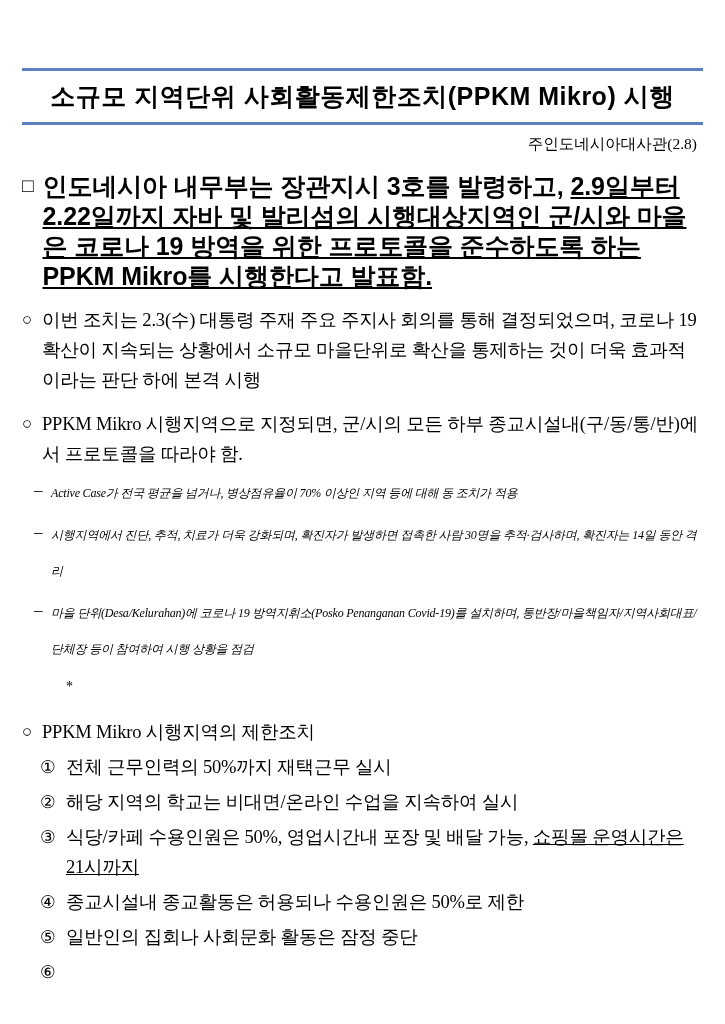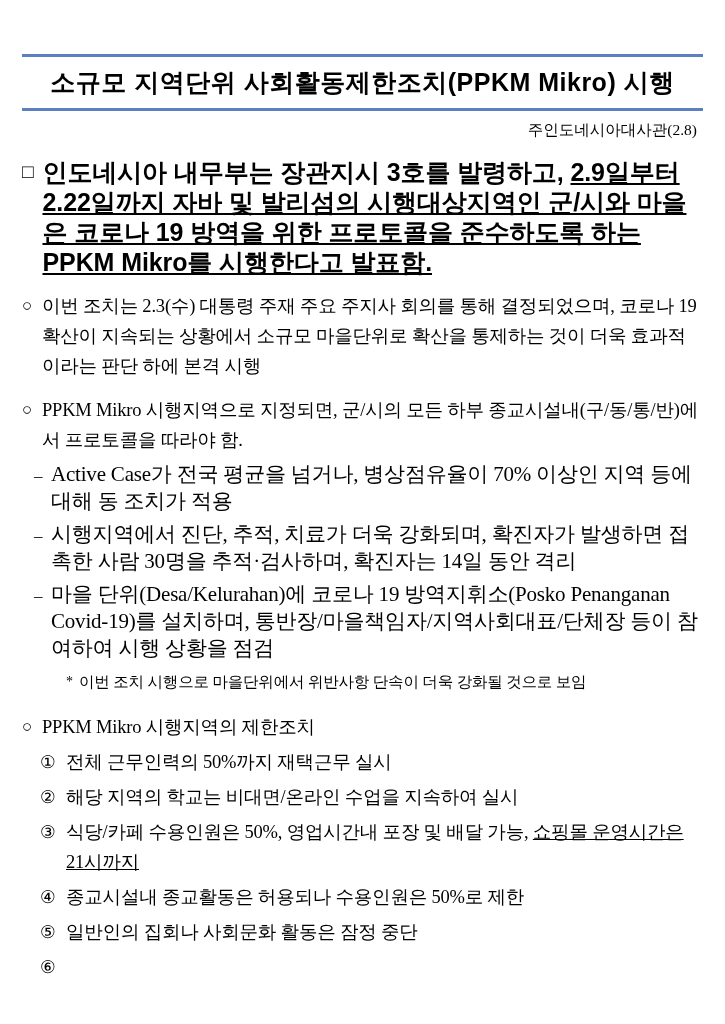--- a/index.html
+++ b/index.html
@@ -17,21 +17,21 @@
   .page {
     position: relative;
     width: 725px;
     height: 1024px;
     box-sizing: border-box;
     padding: 0 22px;
   }
 
   
   .title-block {
-    margin-top: 54px;
+    margin-top: 68px;
     border-top: 3px solid #5b7fbf;
     border-bottom: 3px solid #5b7fbf;
     padding: 9px 0 9px 0;
   }
   .title-text {
     font-family: "Liberation Sans", sans-serif;
     font-weight: bold;
     font-size: 25px;
     letter-spacing: 0.5px;
     text-align: center;
@@ -94,23 +94,24 @@
     margin-top: 6px;
     padding-left: 12px;
   }
   .sub-marker {
     flex: 0 0 auto;
     width: 17px;
     font-size: 17px;
     line-height: 29px;
   }
   .sub-body {
-    font-size: 21px;
-    line-height: 27px;
-    letter-spacing: -0.2px;
+    font-size: 12px;
+    line-height: 36px;
+    letter-spacing: -0.2px;
+    font-style: italic;
   }
 
   
   .note {
     display: flex;
     align-items: flex-start;
     margin-top: 8px;
     padding-left: 44px;
   }
   .note-marker {
@@ -181,21 +182,20 @@
     <div class="sub-marker">–</div>
     <div class="sub-body">시행지역에서 진단, 추적, 치료가 더욱 강화되며, 확진자가 발생하면 접촉한 사람 30명을 추적·검사하며, 확진자는 14일 동안 격리</div>
   </div>
   <div class="sub">
     <div class="sub-marker">–</div>
     <div class="sub-body">마을 단위(Desa/Kelurahan)에 코로나 19 방역지휘소(Posko Penanganan Covid-19)를 설치하며, 통반장/마을책임자/지역사회대표/단체장 등이 참여하여 시행 상황을 점검</div>
   </div>
 
   <div class="note">
     <div class="note-marker">*</div>
-    <div class="note-body">이번 조치 시행으로 마을단위에서 위반사항 단속이 더욱 강화될 것으로 보임</div>
   </div>
 
   <div class="item section-gap">
     <div class="item-marker">○</div>
     <div class="item-body">PPKM Mikro 시행지역의 제한조치</div>
   </div>
 
   <div class="numlist">
     <div class="num">
       <div class="num-marker">①</div>

